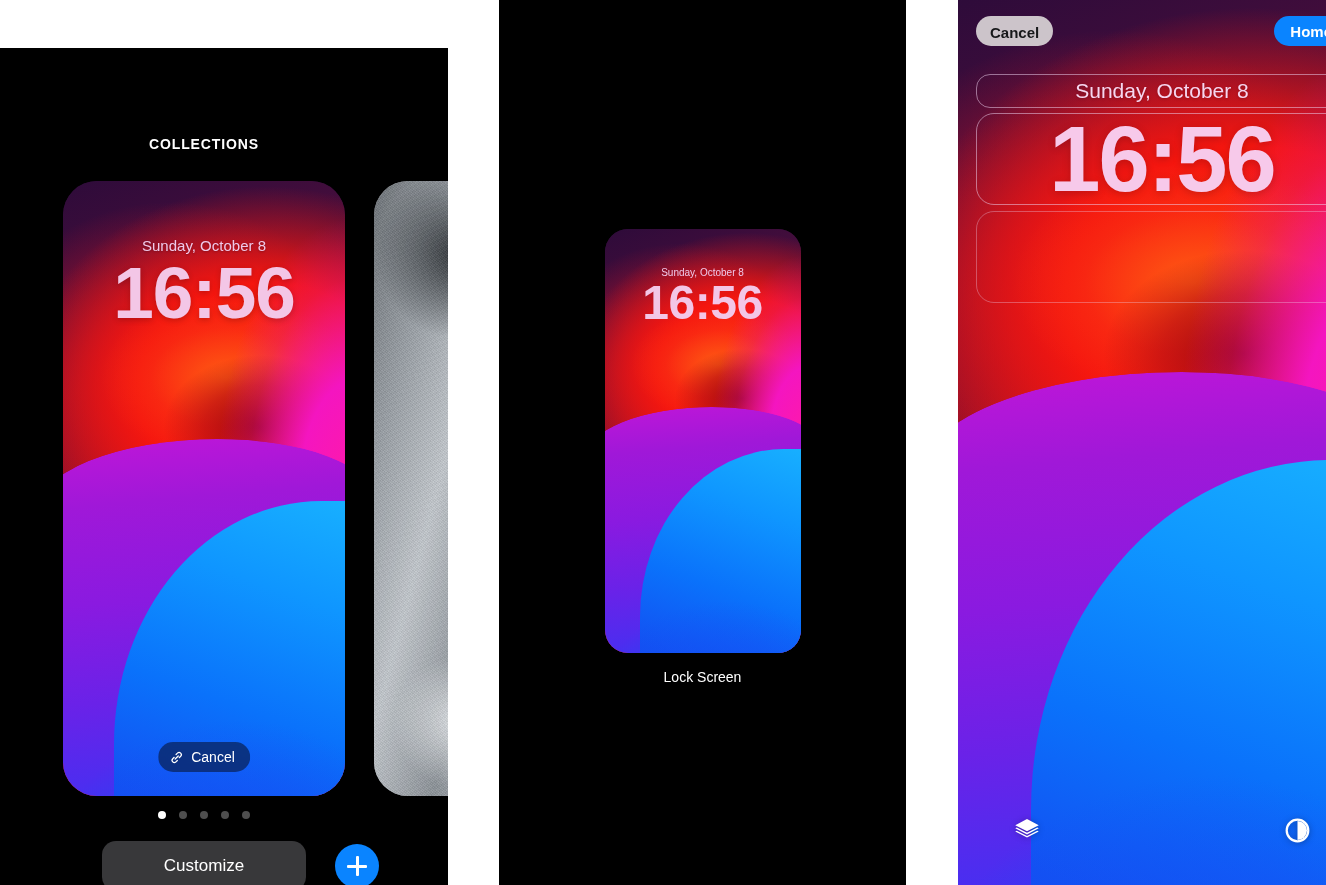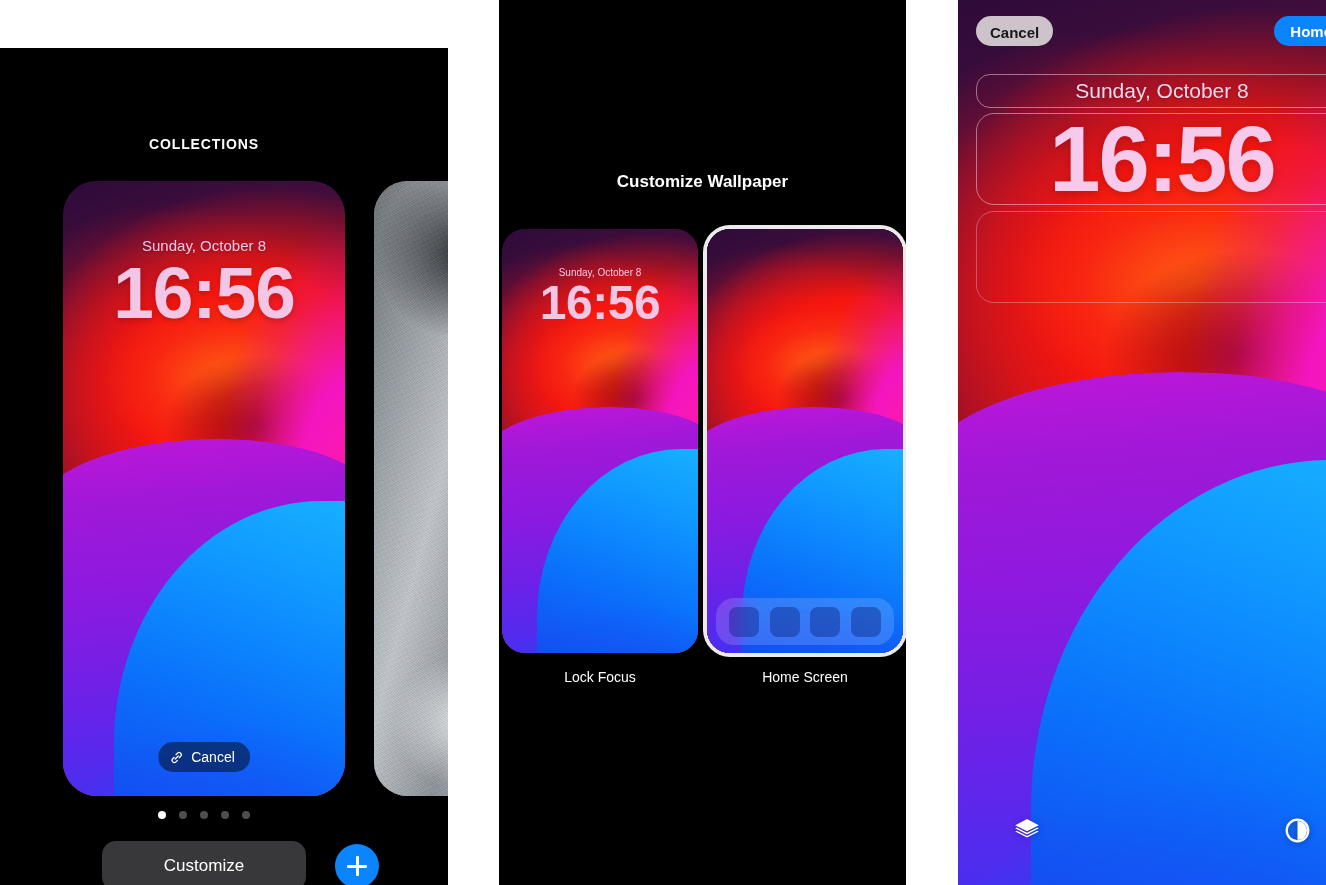--- a/index.html
+++ b/index.html
@@ -359,65 +359,43 @@
       <button id="add-wallpaper-button">
         <span class="plus"></span>
       </button>
     </div>
   </div>
 
   <div class="gap" id="gap-1"></div>
 
   <div class="panel" id="panel-customize">
 
-    <div class="p2-title">Customize Wallpaper</div>
 
     <div class="preview-row">
 
       <div class="preview-col">
         <div class="preview-card" id="preview-lock">
           <div class="wp">
             <div class="l base"></div>
             <div class="l red"></div>
             <div class="l orange"></div>
             <div class="l lens"></div>
             <div class="l magenta"></div>
             <div class="purple"></div>
             <div class="blue"></div>
             <div class="l bluebleed"></div>
           </div>
           <div class="mini-lockface">
             <div class="mini-date">Sunday, October 8</div>
             <div class="mini-time">16:56</div>
           </div>
         </div>
-        <div class="preview-label">Lock Focus</div>
+        <div class="preview-label">Lock Screen</div>
       </div>
 
-      <div class="preview-col">
-        <div class="preview-card" id="preview-home">
-          <div class="wp">
-            <div class="l base"></div>
-            <div class="l red"></div>
-            <div class="l orange"></div>
-            <div class="l lens"></div>
-            <div class="l magenta"></div>
-            <div class="purple"></div>
-            <div class="blue"></div>
-            <div class="l bluebleed"></div>
-          </div>
-          <div class="dock">
-            <span class="dock-app"></span>
-            <span class="dock-app"></span>
-            <span class="dock-app"></span>
-            <span class="dock-app"></span>
-          </div>
-        </div>
-        <div class="preview-label">Home Screen</div>
-      </div>
 
     </div>
   </div>
 
   <div class="gap" id="gap-2"></div>
 
   <div class="panel" id="panel-editor">
 
     <div class="editor-wp">
       <div class="wp">

